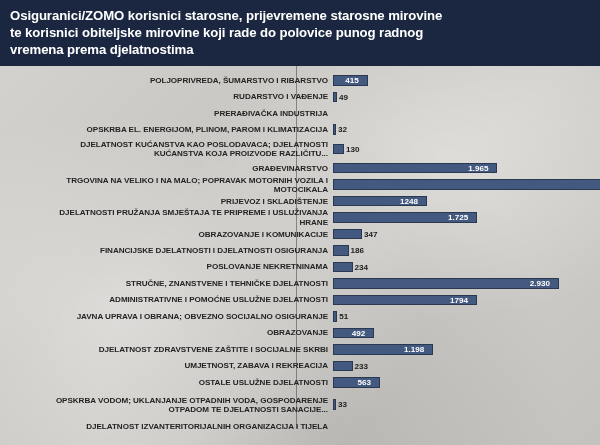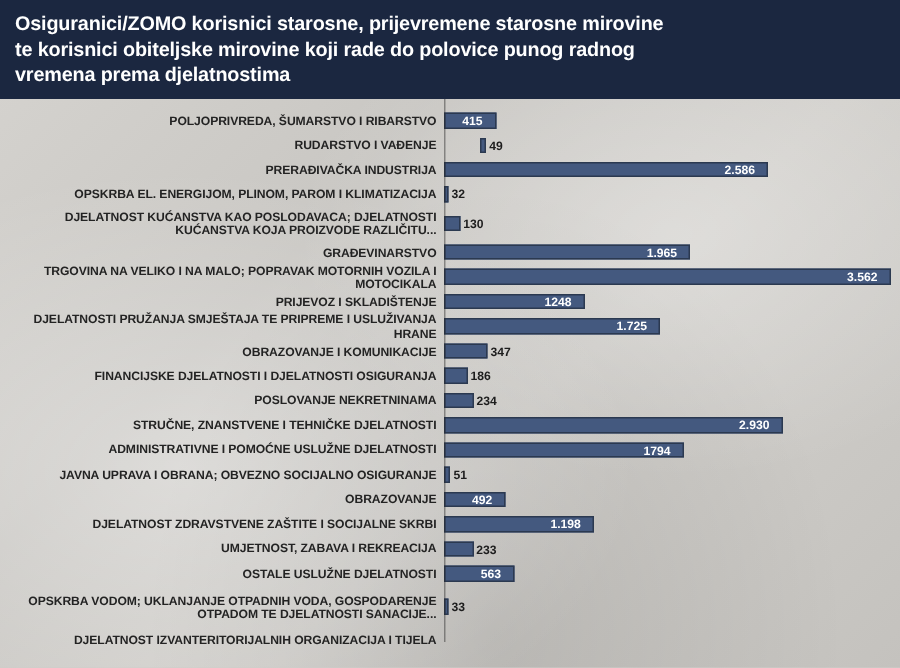--- a/index.html
+++ b/index.html
@@ -71,20 +71,21 @@
     width: 296px;
     flex: 0 0 296px;
     text-align: right;
     padding-right: 5px;
     box-sizing: border-box;
     font-size: 8.1px;
     font-weight: bold;
     color: #232323;
     line-height: 1.12;
     letter-spacing: -0.05px;
+    margin-left: 37px;
   }
   .barwrap {
     position: relative;
     flex: 1 1 auto;
     height: 100%;
     display: flex;
     align-items: center;
   }
   .bar {
     height: 10.5px;
@@ -138,32 +139,27 @@
           <div class="cat">POLJOPRIVREDA, ŠUMARSTVO I RIBARSTVO</div>
           <div class="barwrap">
             <div class="bar" style="width: 34.7px;">
               <span class="val inside">415</span>
             </div>
           </div>
         </div>
         <div class="row">
           <div class="cat">RUDARSTVO I VAĐENJE</div>
           <div class="barwrap">
-            <div class="bar" style="width: 4.1px; margin-left: 24px;">
+            <div class="bar" style="width: 4.1px;">
               <span class="val outside">49</span>
             </div>
           </div>
         </div>
         <div class="row">
           <div class="cat">PRERAĐIVAČKA INDUSTRIJA</div>
-          <div class="barwrap">
-            <div class="bar" style="width: 216.3px;">
-              <span class="val inside">2.586</span>
-            </div>
-          </div>
         </div>
         <div class="row">
           <div class="cat">OPSKRBA EL. ENERGIJOM, PLINOM, PAROM I KLIMATIZACIJA</div>
           <div class="barwrap">
             <div class="bar" style="width: 3px;">
               <span class="val outside">32</span>
             </div>
           </div>
         </div>
         <div class="row tall">
@@ -234,21 +230,21 @@
           <div class="cat">STRUČNE, ZNANSTVENE I TEHNIČKE DJELATNOSTI</div>
           <div class="barwrap">
             <div class="bar" style="width: 226px;">
               <span class="val inside">2.930</span>
             </div>
           </div>
         </div>
         <div class="row">
           <div class="cat">ADMINISTRATIVNE I POMOĆNE USLUŽNE DJELATNOSTI</div>
           <div class="barwrap">
-            <div class="bar" style="width: 160px;">
+            <div class="bar" style="width: 144px;">
               <span class="val inside">1794</span>
             </div>
           </div>
         </div>
         <div class="row">
           <div class="cat">JAVNA UPRAVA I OBRANA; OBVEZNO SOCIJALNO OSIGURANJE</div>
           <div class="barwrap">
             <div class="bar" style="width: 4.3px;">
               <span class="val outside">51</span>
             </div>

